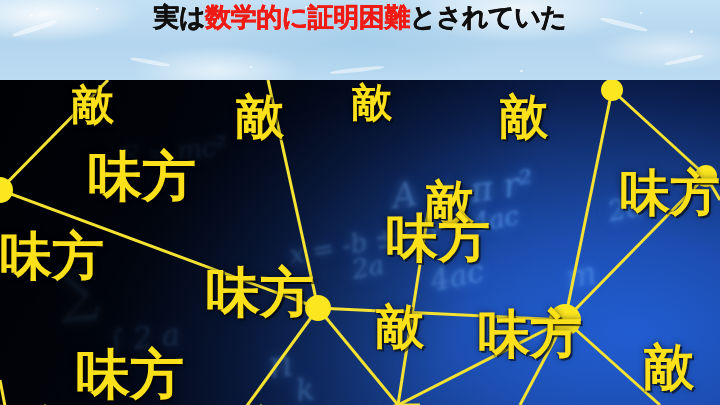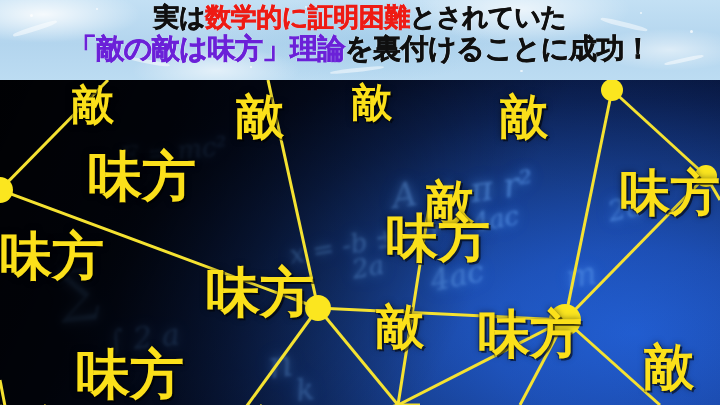--- a/index.html
+++ b/index.html
@@ -115,21 +115,20 @@
         <div class="speck" style="left: 690px; top: 30px; width: 3px; height: 3px;"></div>
         <div class="speck" style="left: 250px; top: 66px; width: 2px; height: 2px;"></div>
         <div class="speck" style="left: 520px; top: 70px; width: 3px; height: 2px;"></div>
         <div class="streak" style="left: 12px; top: 26px; width: 46px; height: 5px; transform: rotate(-18deg);"></div>
         <div class="streak" style="left: 130px; top: 60px; width: 40px; height: 4px; transform: rotate(10deg);"></div>
         <div class="streak" style="left: 330px; top: 68px; width: 54px; height: 4px; transform: rotate(-6deg);"></div>
         <div class="streak" style="left: 600px; top: 22px; width: 48px; height: 5px; transform: rotate(14deg);"></div>
         <div class="streak" style="left: 664px; top: 58px; width: 40px; height: 4px; transform: rotate(-12deg);"></div>
       </div>
     <div class="tline" id="title-line-1"><span style="color: rgb(16, 16, 16);">実は</span><span style="color: rgb(238, 27, 20);">数学的に証明困難</span><span style="color: rgb(16, 16, 16);">とされていた</span></div>
-    <div class="tline" id="title-line-2"><span style="color: rgb(107, 33, 216);">「敵の敵は味方」理論</span><span style="color: rgb(16, 16, 16);">を裏付けることに成功！</span></div>
   </div>
 
   <div id="photo">
     <div class="vig"></div>
     <div id="formulas">
         <div class="fx" style="left: 392px; top: 92px; font-size: 34px; opacity: 0.85; transform: rotate(-8deg);">A =</div>
         <div class="fx" style="left: 470px; top: 86px; font-size: 34px; opacity: 0.8; transform: rotate(-8deg);">π r²</div>
         <div class="fx" style="left: 288px; top: 140px; font-size: 26px; opacity: 0.8; transform: rotate(-10deg);">x = -b ± √b² - 4ac</div>
         <div class="fx" style="left: 352px; top: 172px; font-size: 26px; opacity: 0.8; transform: rotate(-10deg);">2a</div>
         <div class="fx" style="left: 430px; top: 178px; font-size: 30px; opacity: 0.75; transform: rotate(-12deg);">4ac</div>

